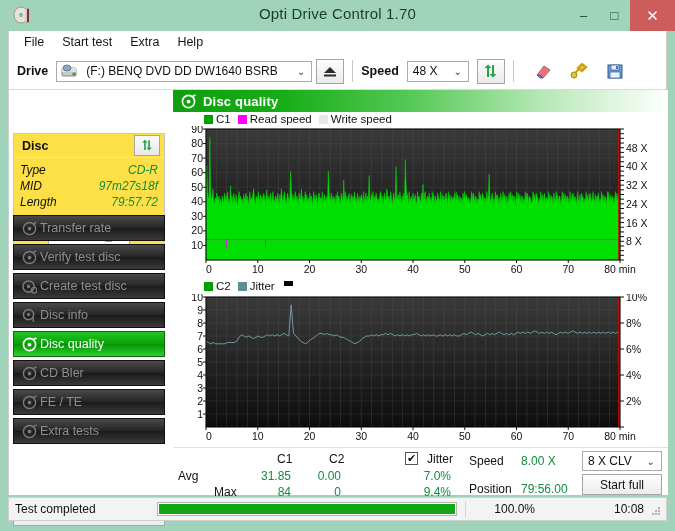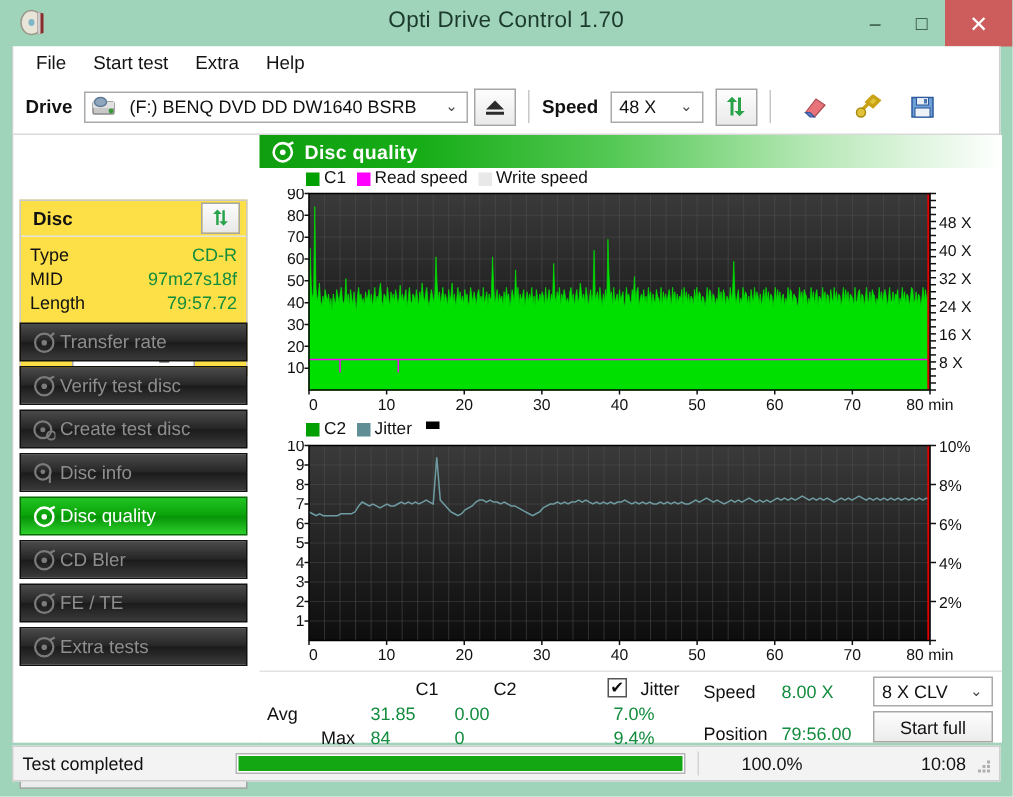--- a/index.html
+++ b/index.html
@@ -71,21 +71,21 @@
   }
   .disc-head{
     height:24px;display:flex;align-items:center;border-bottom:1px solid #e3e3e3;
     padding:0 4px;box-sizing:border-box;
   }
   .disc-head .t{font-weight:bold;font-size:12.5px;color:#111;margin-left:4px;}
   .disc-head .rbtn{
     margin-left:auto;width:24px;height:19px;border:1px solid #a6a6a6;
     background:linear-gradient(to bottom,#fcfcfc,#e8e8e8);display:flex;align-items:center;justify-content:center;
   }
-  .disc-rows{padding:4px 6px 0 6px;}
+  .disc-rows{padding:4px 6px 0 6px;font-style:italic;}
   .drow{display:flex;justify-content:space-between;font-size:12px;line-height:16px;}
   .drow .k{color:#111;}
   .drow .v{color:#138c3e;}
   .labelrow{display:flex;align-items:center;margin-top:3px;flex-direction:column;}
   .labelrow .k{color:#111;font-size:12px;margin-right:5px;}
   .labelbox{
     width:82px;height:18px;border:1px solid #a9a9a9;background:#fff;
     font-size:11.5px;color:#111;display:flex;align-items:center;padding-left:3px;box-sizing:border-box;
     overflow:hidden;white-space:nowrap;
   }
@@ -116,21 +116,21 @@
   }
   .qhead .qt{font-weight:bold;color:#fff;font-size:13px;margin-left:7px;letter-spacing:.2px;}
   .legend{display:flex;align-items:center;font-size:11.5px;color:#111;height:14px;padding-left:31px;}
   .legend .sw{width:9px;height:9px;display:inline-block;margin-right:3px;}
   .legend .le{display:flex;align-items:center;margin-right:7px;}
   .chartwrap{position:relative;}
   svg{display:block;}
   
   .stats{position:relative;height:72px;width:100%;border-top:1px solid #e2e2e2;}
   .stats .cell{position:absolute;font-size:12px;color:#111;white-space:nowrap;}
-  .stats .val{position:absolute;font-size:12px;color:#138c3e;white-space:nowrap;}
+  .stats .val{position:absolute;font-size:12px;color:#138c3e;white-space:nowrap;text-align:right;}
   .chk{
     position:absolute;width:13px;height:13px;border:1px solid #555;background:#fff;
     display:flex;align-items:center;justify-content:center;font-size:11px;color:#111;box-sizing:border-box;
   }
   .sbtn{
     position:absolute;width:80px;height:21px;border:1px solid #a6a6a6;
     background:linear-gradient(to bottom,#fdfdfd,#ececec);
     display:flex;align-items:center;justify-content:center;font-size:12px;color:#111;box-sizing:border-box;
   }
   .scombo{position:absolute;width:80px;height:20px;}

